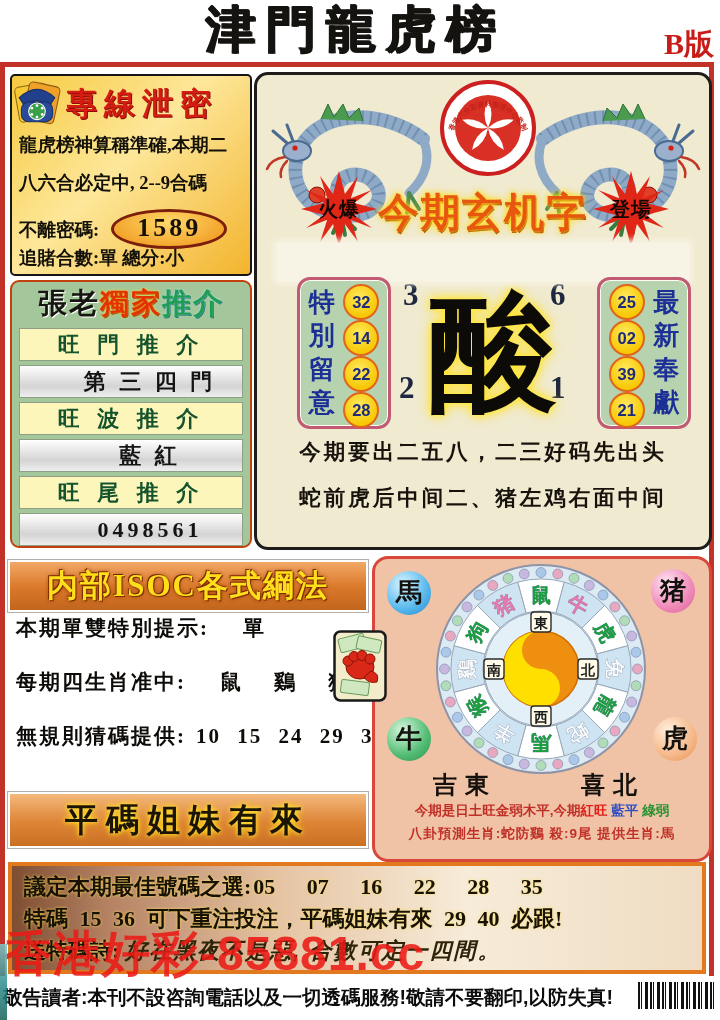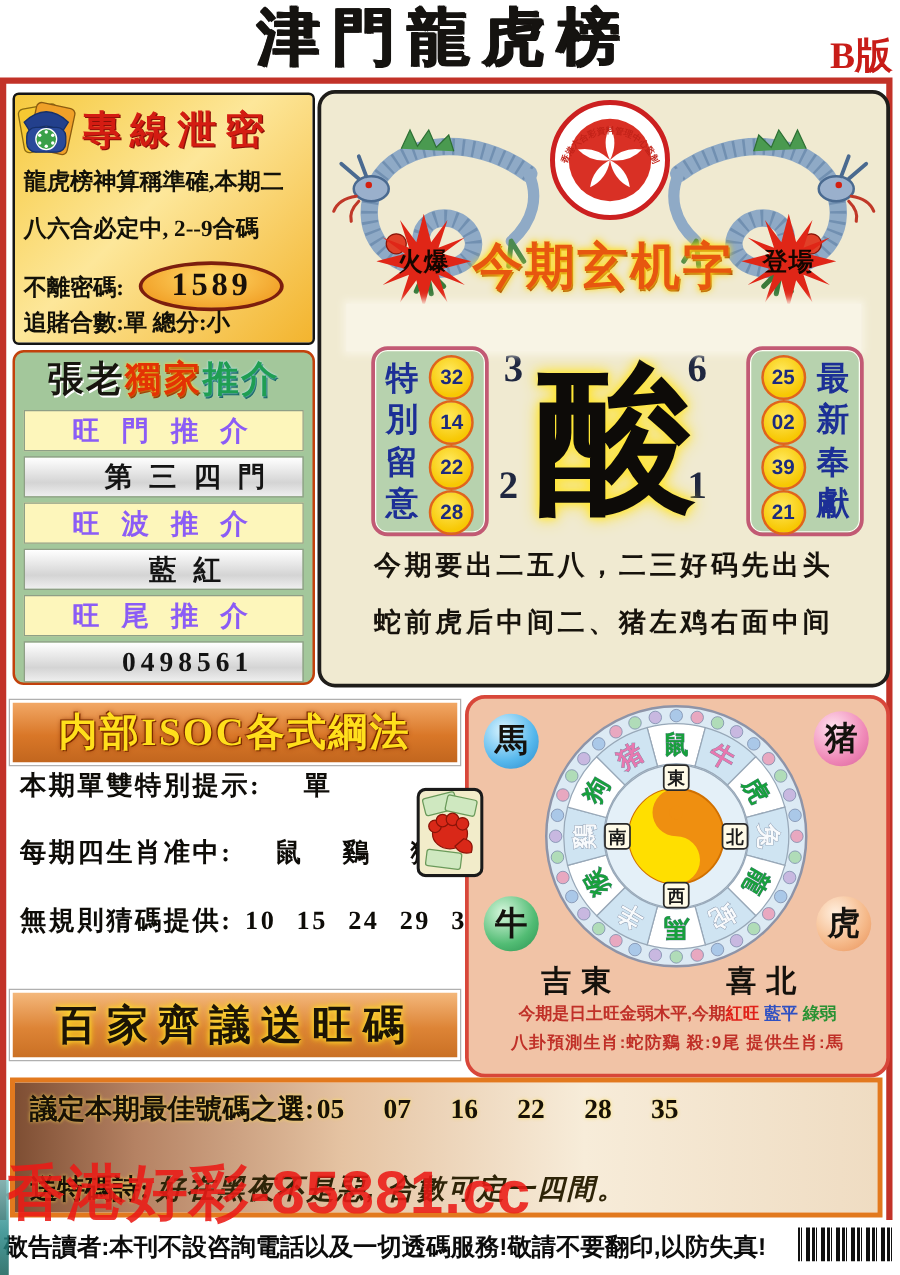--- a/index.html
+++ b/index.html
@@ -27,21 +27,21 @@
   
   .zhang-box{position:absolute;left:10px;top:280px;width:238px;height:264px;border:2px solid #c2410c;border-radius:9px;
              background:#a3c79b;overflow:hidden;}
   .zhang-head{height:42px;line-height:42px;text-align:center;font-family:"DejaVu Serif",serif;
               font-weight:900;font-size:29px;letter-spacing:2px;white-space:nowrap;}
   .zh-black{color:#17150f;text-shadow:1px 1px 0 #fff;}
   .zh-red{color:#e33304;text-shadow:0 0 3px #ffd727,1px 1px 0 #8a2000;}
   .zh-green{color:#1f9e53;text-shadow:0 0 2px #bfeaff,1px 1px 0 #0e6060;}
   .z-row{height:31px;line-height:31px;margin:4px 7px 0 7px;text-align:center;font-weight:bold;font-size:22px;
          border:1px solid #8f9f86;font-family:"Liberation Serif",serif;}
-  .z-row.cream{background:#fdf6bb;color:#8b5cf6;letter-spacing:6px;}
+  .z-row.cream{background:#fdf6bb;color:#14532d;letter-spacing:6px;}
   .z-row.silver{background:linear-gradient(180deg,#ffffff 0%,#d4d4d4 65%,#efefef 100%);color:#141414;letter-spacing:4px;padding-left:38px;}
   
   .myst-box{position:absolute;left:254px;top:72px;width:452px;height:472px;background:#f0ead1;
             border:3px solid #1f1d1a;border-radius:14px;}
   .dragon{position:absolute;top:24px;width:172px;height:186px;z-index:2;}
   .dragon.left{left:4px;}
   .dragon.right{right:4px;transform:scaleX(-1);}
   .emblem{position:absolute;left:182px;top:4px;width:98px;height:98px;z-index:1;}
   .burst{position:absolute;width:76px;height:76px;z-index:3;display:flex;align-items:center;justify-content:center;
          background:#e02617;
@@ -304,21 +304,21 @@
   <g fill="#d92818" stroke="#8a1408">
     <ellipse cx="27" cy="37" rx="14" ry="12"></ellipse>
     <circle cx="15" cy="31" r="5"></circle>
       <circle cx="21" cy="26.5" r="5"></circle>
       <circle cx="29" cy="25.5" r="5"></circle>
       <circle cx="37" cy="29" r="5"></circle>
     <path d="M38,41 q9,2 6,11 q-9,2 -13,-5 z"></path>
   </g>
 </svg>
 <div class="banner baijia-banner">
-  <span>百家齊議送旺碼</span>
+  <span>平碼姐妹有來</span>
 </div>
 
 <div class="zodiac-box">
   <div class="badge ma">馬</div>
   <div class="badge zhu">猪</div>
   <div class="badge niu">牛</div>
   <div class="badge hu">虎</div>
   <svg id="wheel-svg" class="wheel" viewBox="0 0 212 212">
       <circle cx="106" cy="106" r="104" fill="#dceaf4" stroke="#8e94a8" stroke-width="2"></circle>
       <circle cx="106" cy="9.5" r="5" fill="#aac8e8" stroke="#7888a8" stroke-width="0.6"></circle>
@@ -398,20 +398,21 @@
   <div class="luck le">吉東</div>
   <div class="luck ri">喜北</div>
   <div class="znote n1"><span>今期是日土旺金弱木平,今期</span><span class="c-red">紅旺</span><span class="c-blue"> 藍平</span><span class="c-green"> 綠弱</span></div>
   <div class="znote n2">八卦預測生肖:蛇防鷄 殺:9尾  提供生肖:馬</div>
 </div>
 
 <div class="bottom-box">
   <div class="bb-line b1">
     <span>議定本期最佳號碼之選:</span><span class="bb-nums">05 07 16 22 28 35</span>
   </div>
+  <div class="bb-line b2 ws-sm">特碼 15 36 可下重注投注，平碼姐妹有來 29 40 必跟!</div>
   <div class="bb-line b3">
     <span>送特碼詩:</span><span class="bb-poem">好在黑夜不是惡, 合數可定一四間。</span>
   </div>
 </div>
 
 <div class="footer-bar">
   <div class="footer-text">敬告讀者:本刊不設咨詢電話以及一切透碼服務!敬請不要翻印,以防失真!</div>
   <div class="barcode"></div>
 </div>
 <div class="watermark">香港好彩-85881.cc</div>

